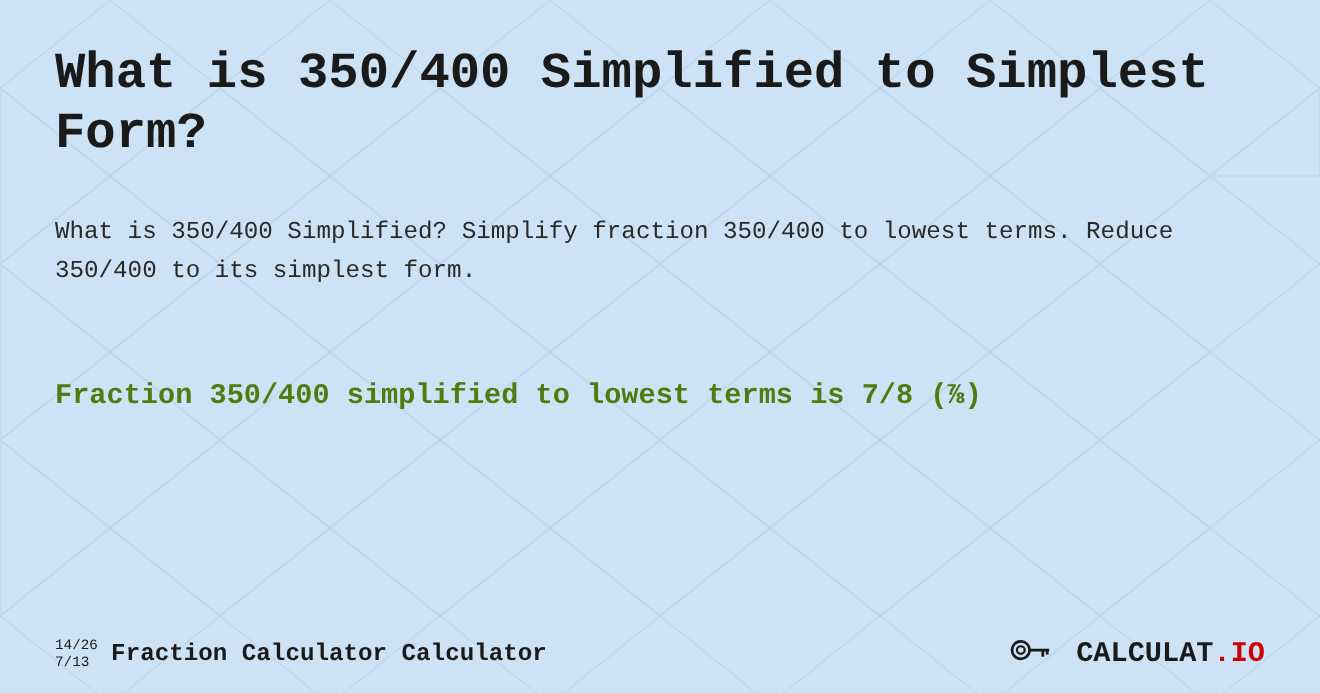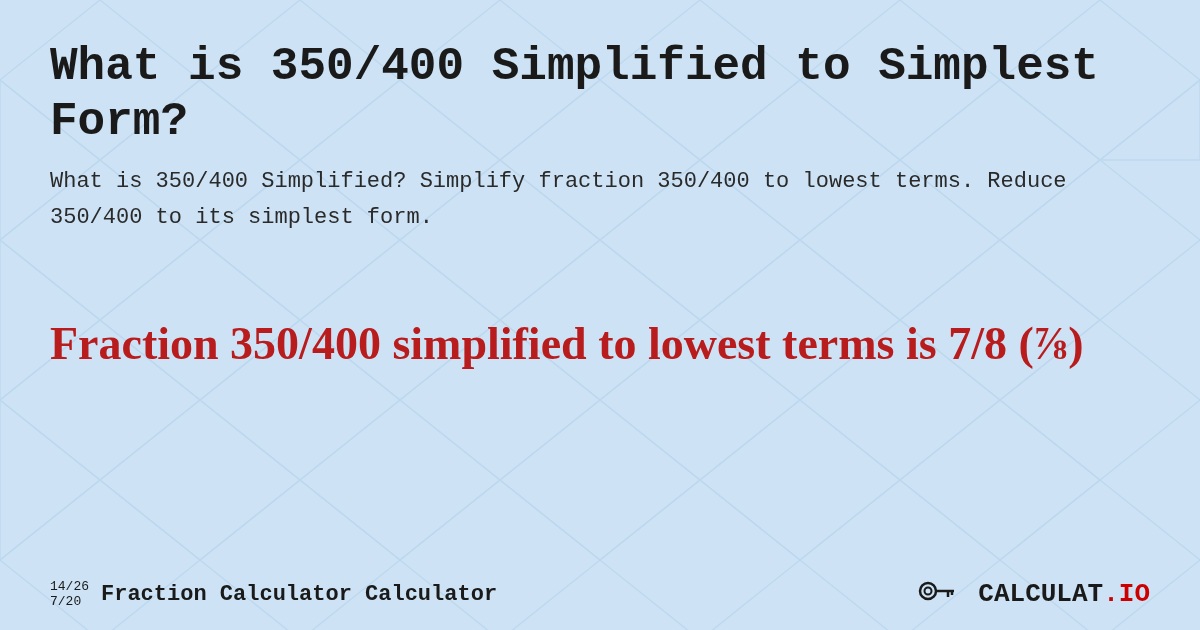--- a/index.html
+++ b/index.html
@@ -21,39 +21,39 @@
       position: relative;
       z-index: 1;
       padding: 40px 50px 30px 50px;
     }
 
     .main-title {
       font-size: 46px;
       font-weight: 900;
       color: #1a1a1a;
       line-height: 1.2;
-      margin-bottom: 14px;
+      margin-bottom: 43px;
       font-family: 'Courier New', Courier, monospace;
     }
 
     .description {
       font-size: 22px;
       color: #2a2a2a;
       line-height: 1.6;
       margin-bottom: 79px;
       font-family: 'Courier New', Courier, monospace;
     }
 
     .result-text {
-      font-size: 46px;
+      font-size: 26px;
       font-weight: 900;
-      color: #b91c1c;
+      color: #4d7c0f;
       line-height: 1.3;
       margin-bottom: 0;
-      font-family: Liberation Serif, serif;
+      font-family: Liberation Mono, monospace;
     }
 
     .footer {
       position: absolute;
       bottom: 20px;
       left: 50px;
       right: 50px;
       display: flex;
       align-items: center;
       justify-content: space-between;
@@ -172,21 +172,21 @@
 
   <p class="description">What is 350/400 Simplified? Simplify fraction 350/400 to lowest terms. Reduce 350/400 to its simplest form.</p>
 
   <p class="result-text">Fraction 350/400 simplified to lowest terms is 7/8 (⅞)</p>
 </div>
 
 <div class="footer">
   <div class="footer-left">
     <div class="fraction-stack">
       <span>14/26</span>
-      <span>7/20</span>
+      <span>7/13</span>
     </div>
     <span class="footer-brand">Fraction Calculator Calculator</span>
   </div>
 
   <div class="logo-area">
 
     <svg width="36" height="30" viewBox="0 0 36 30" xmlns="http://www.w3.org/2000/svg">
       <circle cx="10" cy="12" r="8" stroke="#1a1a1a" stroke-width="2.5" fill="none"></circle>
       <circle cx="10" cy="12" r="3.5" stroke="#1a1a1a" stroke-width="2" fill="none"></circle>
       <line x1="18" y1="12" x2="36" y2="12" stroke="#1a1a1a" stroke-width="2.5"></line>

